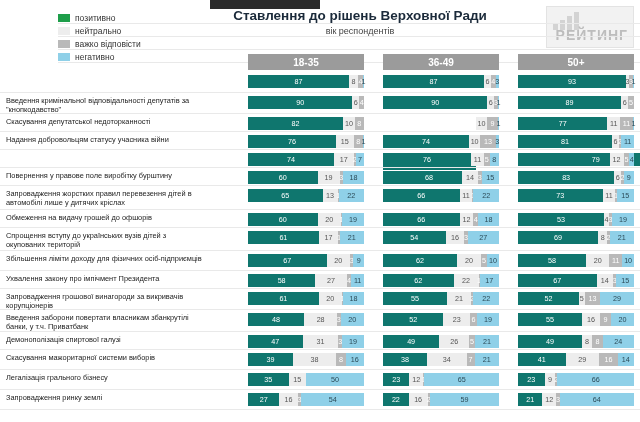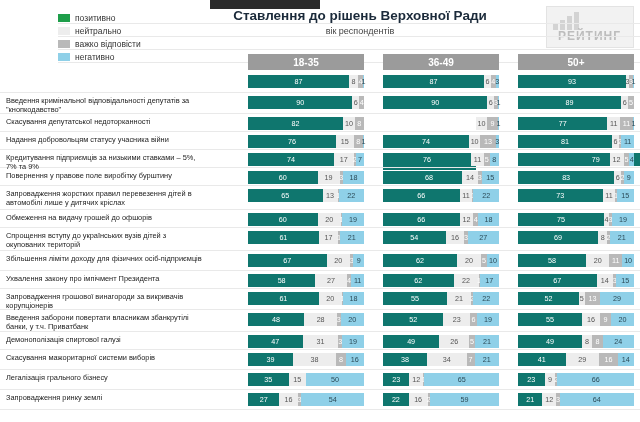--- a/index.html
+++ b/index.html
@@ -22,21 +22,21 @@
     position:absolute;left:150px;top:26px;width:420px;text-align:center;
     font-size:9px;color:#444;
   }
   .logo{
     position:absolute;right:6px;top:6px;width:86px;height:40px;
     background:#f2f2f2;border:1px solid #e3e3e3;
   }
   .logo .bars{position:absolute;left:6px;top:5px;display:flex;gap:2px;align-items:flex-end;height:18px;}
   .logo .bars i{display:block;width:5px;background:#d3d3d3;}
   .logo .word{
-    position:absolute;right:12px;bottom:4px;font-size:12px;color:#bdbdbd;letter-spacing:1px;font-weight:bold;
+    position:absolute;right:5px;bottom:4px;font-size:14px;color:#bdbdbd;letter-spacing:1px;font-weight:bold;
   }
   
   .legend{position:absolute;left:58px;top:12px;font-size:8.5px;color:#333;}
   .legend .row{display:flex;align-items:center;height:11px;margin-bottom:1px;}
   .legend .sw{width:12px;height:8px;margin-right:5px;display:inline-block;}
 
   
   .colhead{
     position:absolute;top:54px;height:16px;color:#fff;font-weight:bold;font-size:10px;
     display:flex;align-items:center;justify-content:center;background:#9b9b9b;
@@ -174,21 +174,20 @@
         <div class="seg neg" style="left: 112.52px; width: 3.48px;">3</div>
       </div>
       <div class="bars-wrap" style="left: 518px; width: 116px;">
         <div class="seg pos" style="left: 0px; width: 93.96px;">81</div>
         <div class="seg neu" style="left: 93.96px; width: 6.96px;">6</div>
         <div class="seg hard" style="left: 100.92px; width: 2.32px;">2</div>
         <div class="seg neg" style="left: 103.24px; width: 12.76px;">11</div>
       </div>
     </div>
     <div class="row" style="height: 17px;">
-      <div class="label">Кредитування підприємців за низькими ставками – 5%, 7% та 9%</div>
       <div class="bars-wrap" style="left: 248px; width: 116px;">
         <div class="seg pos" style="left: 0px; width: 85.84px;">74</div>
         <div class="seg neu" style="left: 85.84px; width: 19.72px;">17</div>
         <div class="seg hard" style="left: 105.56px; width: 2.32px;">2</div>
         <div class="seg neg" style="left: 107.88px; width: 8.12px;">7</div>
       </div>
       <div class="bars-wrap" style="left: 383px; width: 116px;">
         <div class="seg pos" style="left: 0px; width: 88.16px;">76</div>
         <div class="seg neu" style="left: 88.16px; width: 12.76px;">11</div>
         <div class="seg hard" style="left: 100.92px; width: 5.8px;">5</div>
@@ -251,21 +250,21 @@
         <div class="seg hard" style="left: 92.8px; width: 1.16px;">1</div>
         <div class="seg neg" style="left: 93.96px; width: 22.04px;">19</div>
       </div>
       <div class="bars-wrap" style="left: 383px; width: 116px;">
         <div class="seg pos" style="left: 0px; width: 76.56px;">66</div>
         <div class="seg neu" style="left: 76.56px; width: 13.92px;">12</div>
         <div class="seg hard" style="left: 90.48px; width: 4.64px;">4</div>
         <div class="seg neg" style="left: 95.12px; width: 20.88px;">18</div>
       </div>
       <div class="bars-wrap" style="left: 518px; width: 116px;">
-        <div class="seg pos" style="left: 0px; width: 86.1386px;">75</div>
+        <div class="seg pos" style="left: 0px; width: 86.1386px;">53</div>
         <div class="seg neu" style="left: 86.1386px; width: 4.59406px;">4</div>
         <div class="seg hard" style="left: 90.7327px; width: 3.44554px;">3</div>
         <div class="seg neg" style="left: 94.1782px; width: 21.8218px;">19</div>
       </div>
     </div>
     <div class="row" style="height: 22px;">
       <div class="label">Спрощення вступу до українських вузів дітей з окупованих територій</div>
       <div class="bars-wrap" style="left: 248px; width: 116px;">
         <div class="seg pos" style="left: 0px; width: 70.76px;">61</div>
         <div class="seg neu" style="left: 70.76px; width: 19.72px;">17</div>

